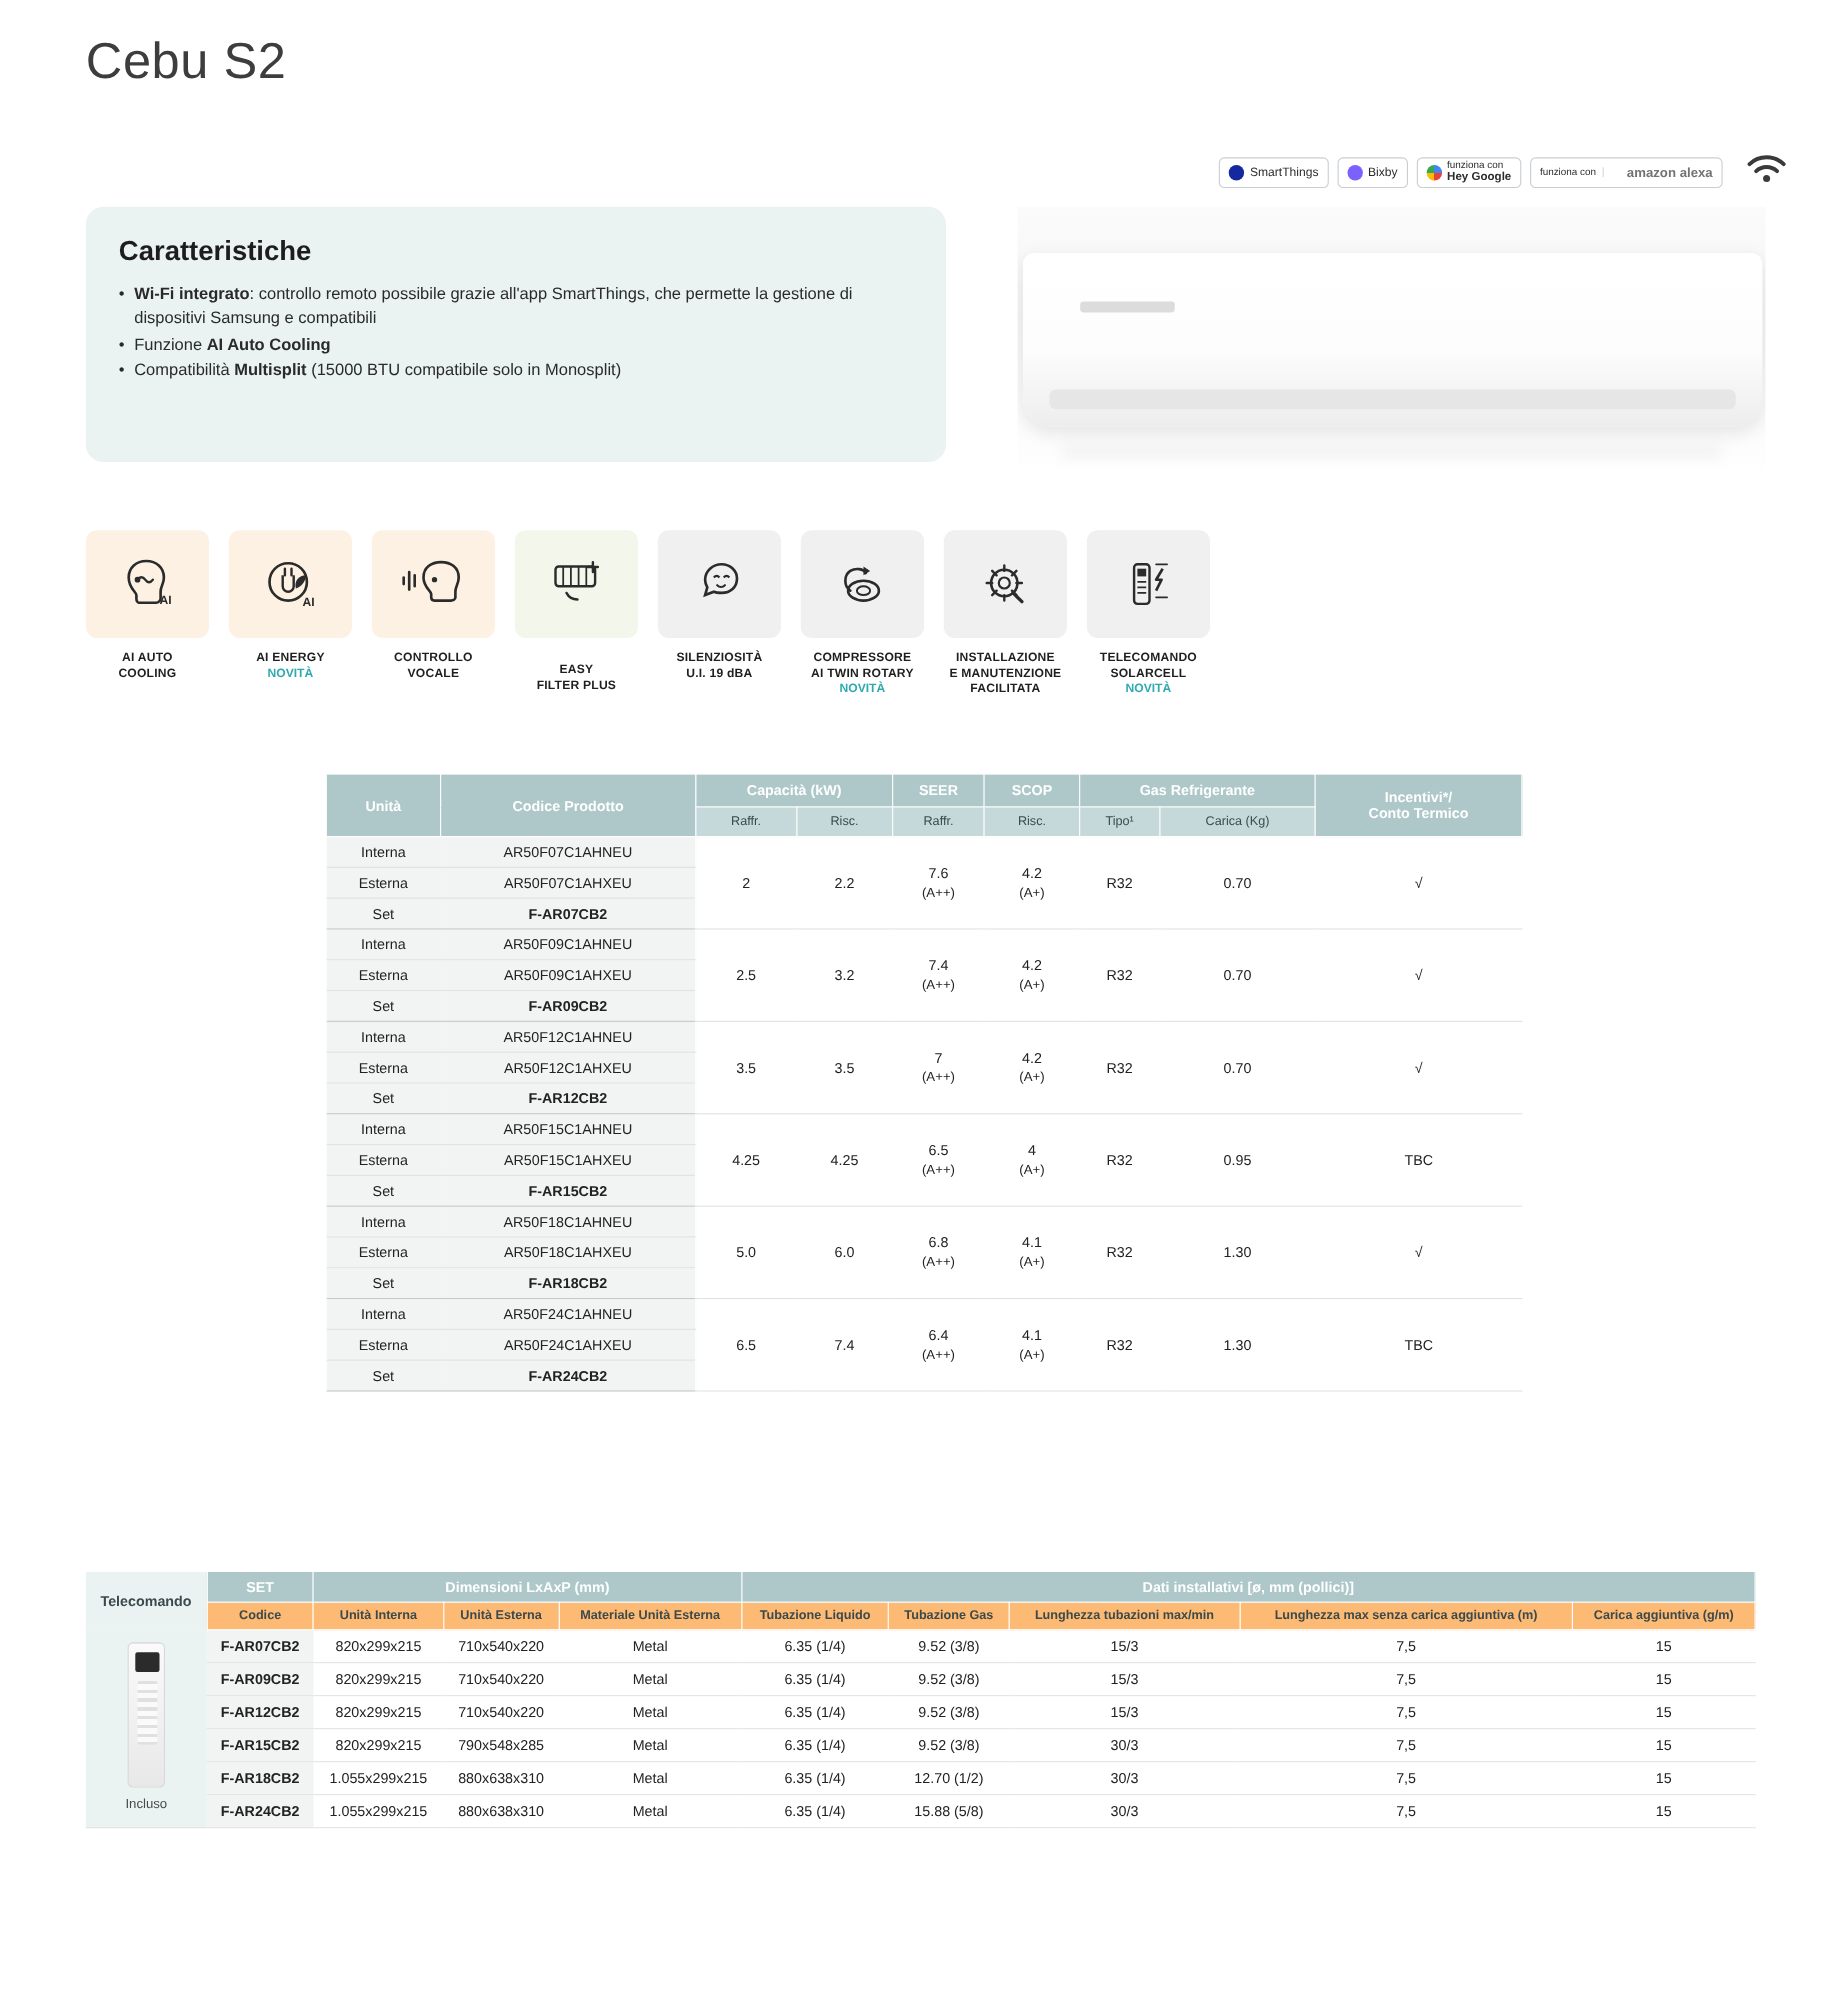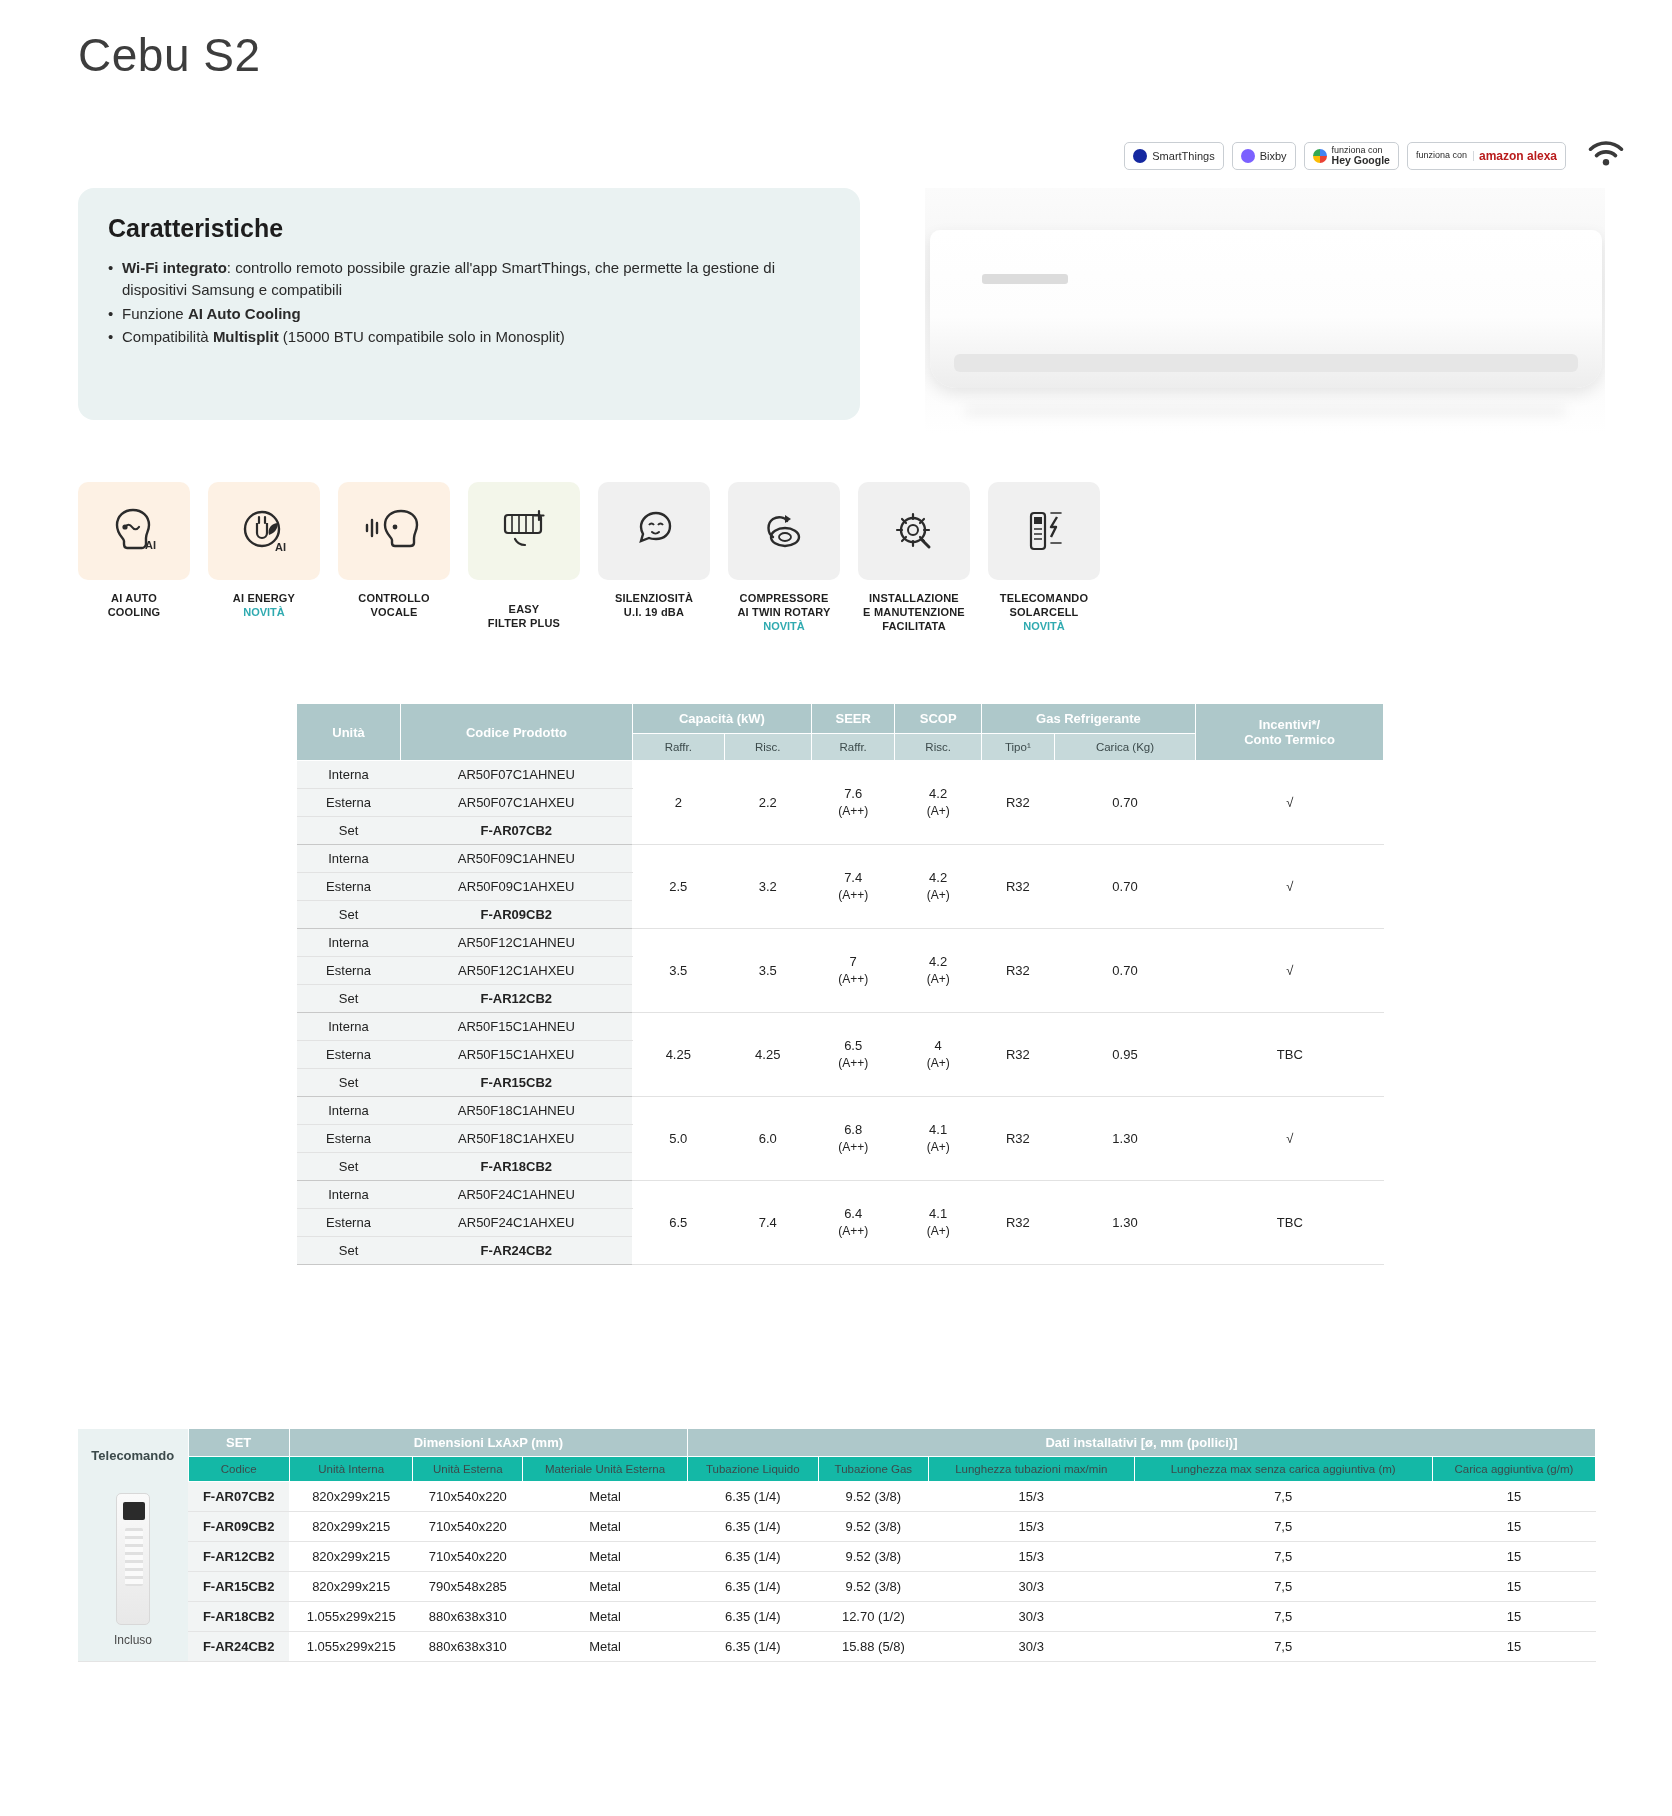--- a/index.html
+++ b/index.html
@@ -53,21 +53,21 @@
     background: #1a73e8; display:inline-block;
     flex: 0 0 auto;
   }
   .badge .dot.st { background: #1428a0; }
   .badge .dot.bx { background: #7b61ff; }
   .badge .dot.gg {
     background: conic-gradient(#4285f4 0 25%, #ea4335 0 50%, #fbbc05 0 75%, #34a853 0 100%);
   }
   .badge .two-line { line-height: 1.05; font-size: 9px; }
   .badge .two-line b { display:block; font-size: 10.5px; }
-  .badge .amz { color:#b91c1c; font-size: 12px; font-weight: 700; }
+  .badge .amz { color:#737373; font-size: 12px; font-weight: 700; margin-left: 16px; }
   .wifi-icon { margin-left: 10px; }
 
   
   .feature-box {
     position: absolute;
     left: 78px; top: 188px;
     width: 782px; height: 232px;
     background: #eaf2f2;
     border-radius: 16px;
     padding: 26px 30px;
@@ -203,23 +203,23 @@
   .dim-table th {
     background: #aec8ca;
     color: #fff;
     font-weight: 700;
     padding: 6px 4px;
     text-align: center;
     border: 1px solid #fff;
     font-size: 13px;
   }
   .dim-table th.sub {
-    background: #14b8a6;
+    background: #fdba74;
     color: #3c4a4b;
-    font-weight: 400;
+    font-weight: 700;
     font-size: 11.5px;
   }
   .dim-table td {
     text-align: center;
     padding: 7px 4px;
     border-bottom: 1px solid #e4e4e4;
     font-size: 13px;
     color: #222;
   }
   .dim-table td.setcode { background: #f2f4f4; font-weight: 700; }

